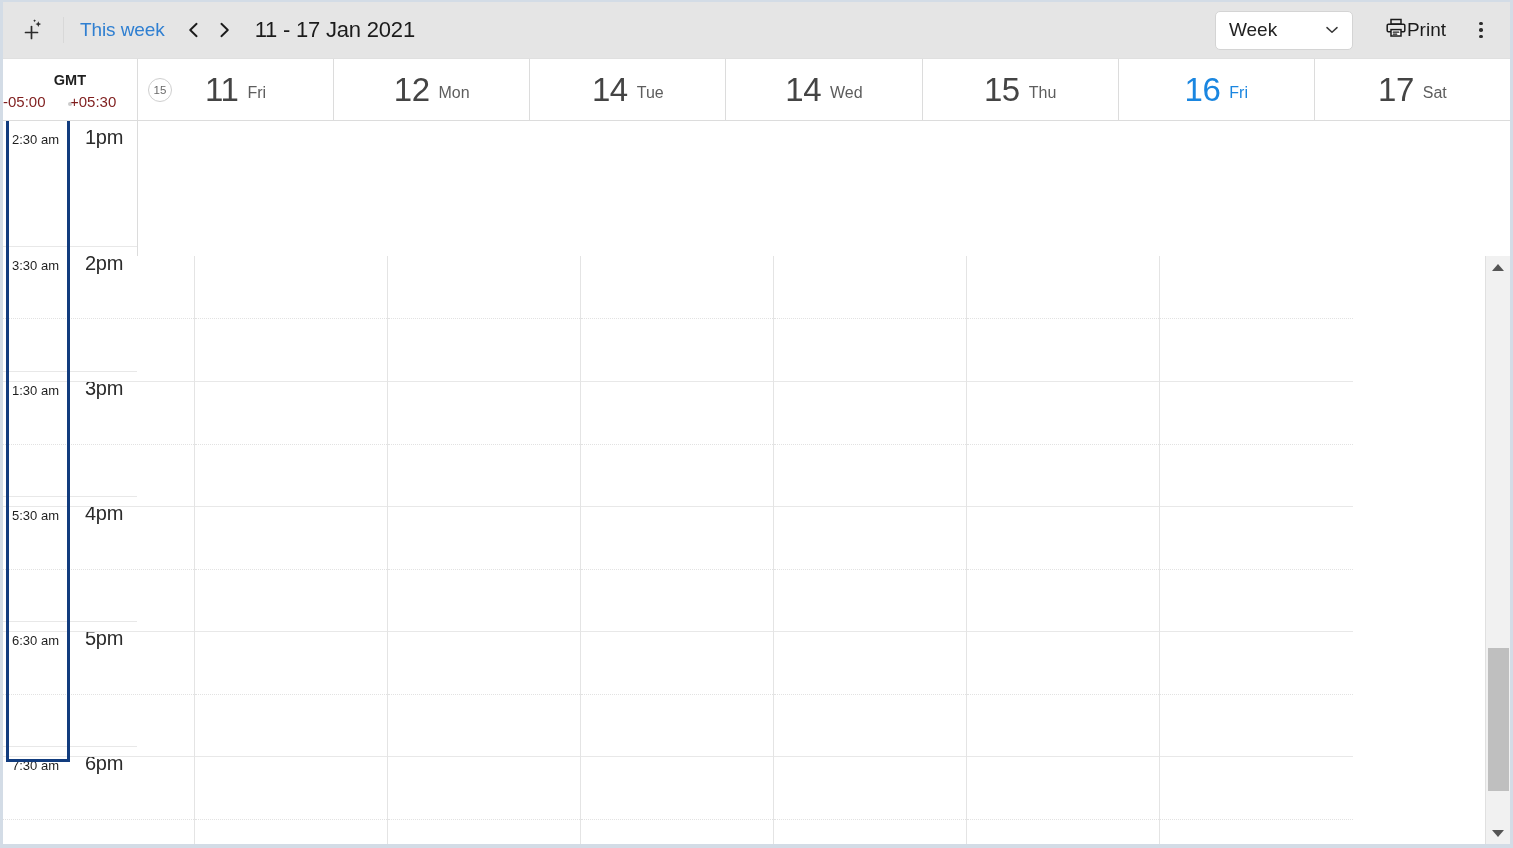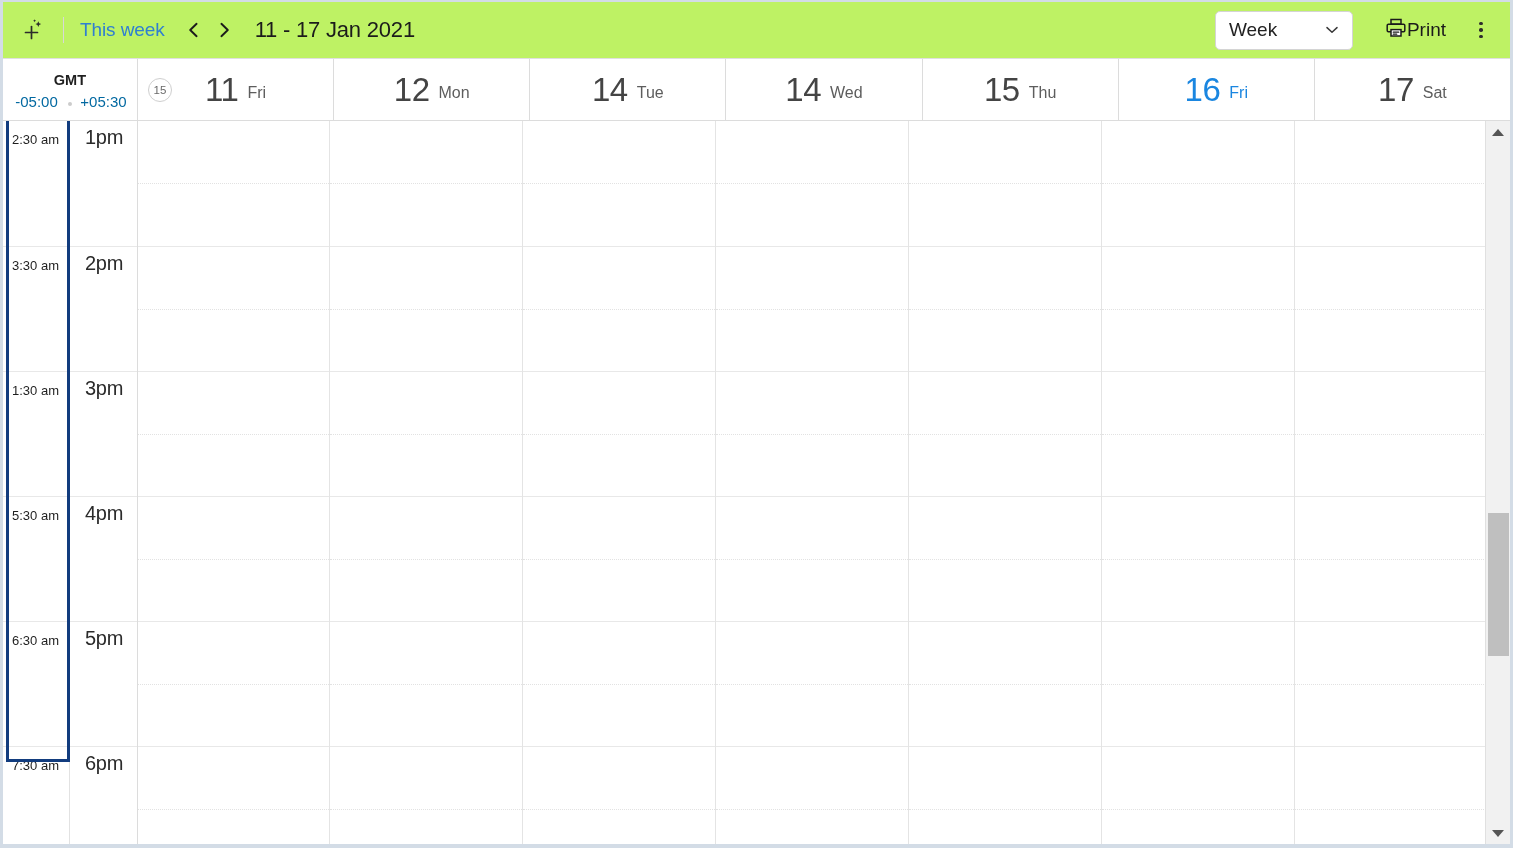--- a/index.html
+++ b/index.html
@@ -21,21 +21,21 @@
     border-top-width: 2px;
     border-bottom-width: 4px;
     overflow: hidden;
   }
 
   
   .toolbar {
     position: relative;
     height: 57px;
     width: 100%;
-    background: #bef264;
+    background: #e5e5e5;
     border-bottom: 1px solid #e0e0e0;
     display: flex;
     align-items: center;
     padding: 0 16px 0 14px;
   }
 
   .tb-left { display: flex; align-items: center; }
 
   .magic-btn {
     width: 34px; height: 34px;
@@ -152,23 +152,22 @@
     letter-spacing: 0.1px;
   }
   .tz-offsets {
     position: absolute;
     top: 34px;
     left: 0; right: 0;
     display: flex;
   }
   .tz-off {
     flex: 1;
-    text-align: center;
     font-size: 15px;
-    color: #0369a1;
+    color: #7f1d1d;
   }
   .tz-dot {
     position: absolute;
     top: 9px;
     left: 50%;
     margin-left: -2px;
     width: 4px; height: 4px;
     border-radius: 50%;
     background: #cccccc;
   }
@@ -214,20 +213,21 @@
     color: #6a6a6a;
     cursor: pointer;
   }
 
   
   .cal-body {
     position: relative;
     display: flex;
     height: 723px;
     overflow: hidden;
+    flex-direction: column;
   }
 
   .time-gutter {
     position: relative;
     width: 135px;
     flex: 0 0 135px;
     border-right: 1px solid #dcdcdc;
     background: #fff;
   }
 

